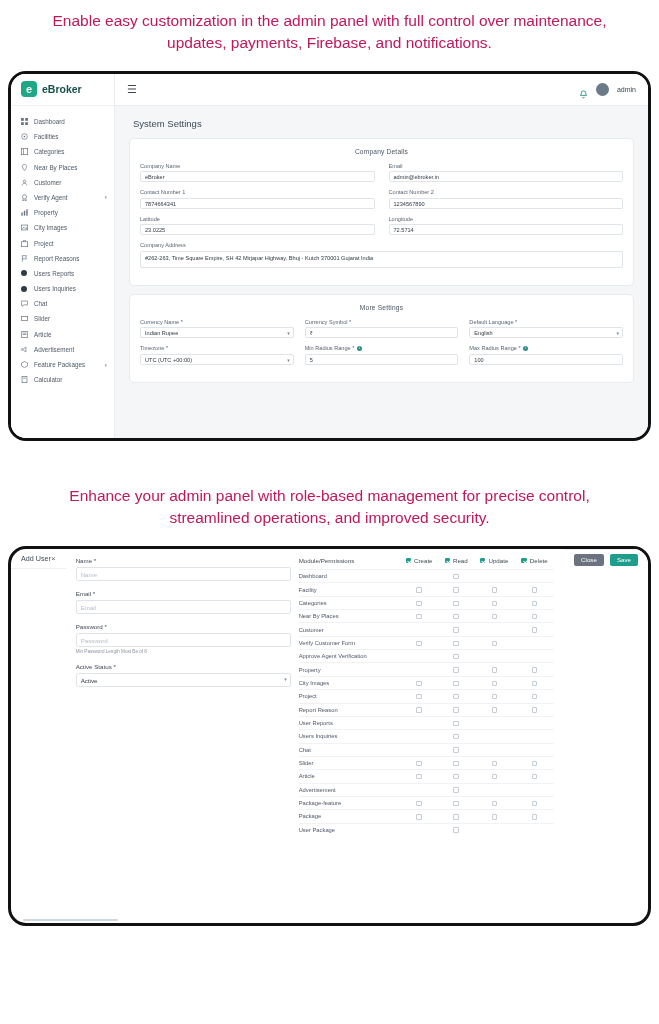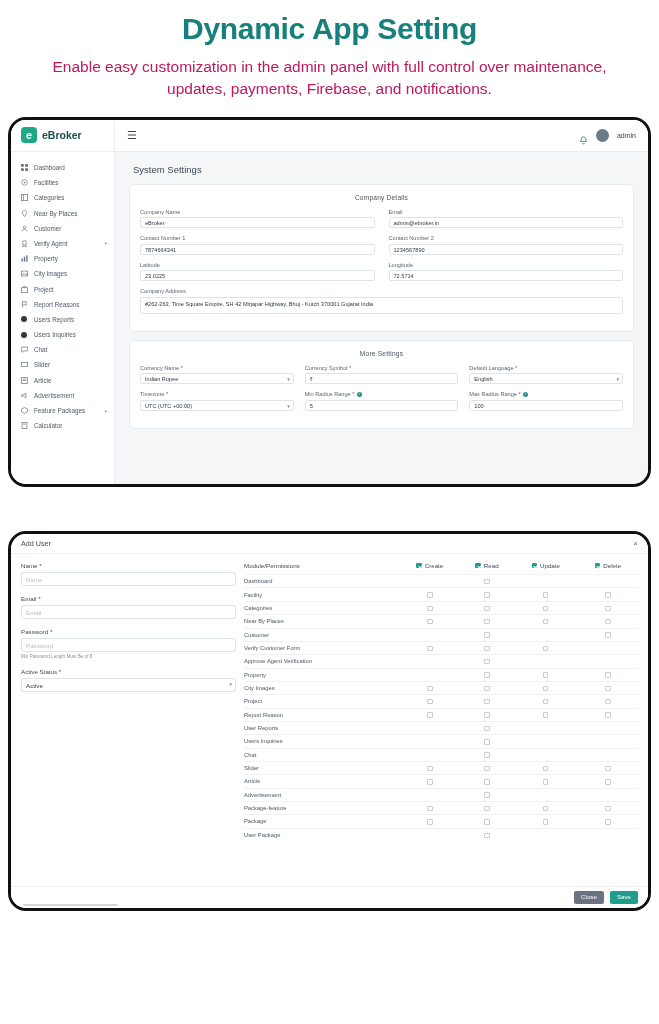--- a/index.html
+++ b/index.html
@@ -118,21 +118,21 @@
     content: "▾"; position: absolute; right: 3px; top: 0; font-size: 5px;
     color: #7a858f; line-height: 11px;
   }
   .info-dot {
     display: inline-block; width: 5px; height: 5px; border-radius: 50%;
     background: #2f8f86; color: #fff; font-size: 3.6px; line-height: 5px;
     text-align: center; vertical-align: middle; margin: 0 1px;
   }
 
   
-  .modal { height: 100%; background: #fff; display: flex; flex-direction: column; }
+  .modal { height: 100%; background: #fff; display: flex; flex-direction: row; border-radius: 29px; }
   .modal-head {
     height: 20px; display: flex; align-items: center; padding: 0 10px;
     border-bottom: 1px solid #edf0f3;
   }
   .modal-title { font-size: 7.2px; color: #3e4a57; }
   .modal-close { margin-left: auto; font-size: 8px; color: #5c6773; }
   .modal-body { flex: 1; display: flex; padding: 8px 10px 0; gap: 8px; overflow: hidden; }
   .form-col { width: 215px; flex: 0 0 215px; }
   .form-col .lbl { font-size: 6.2px; color: #3f4a56; margin-bottom: 3px; }
   .form-col .inp, .form-col .sel { height: 14px; line-height: 14px; font-size: 6.2px; }
@@ -179,21 +179,20 @@
     position: absolute; left: 12px; bottom: 2px; width: 95px; height: 2px;
     background: #cfd6dc; border-radius: 2px;
   }
 </style>
 </head>
 <body>
 
 <div class="page">
 
   <div class="section-head">
-    <h1 class="sec-title">Dynamic App Setting</h1>
     <p class="sec-sub">Enable easy customization in the admin panel with full control over maintenance, updates, payments, Firebase, and notifications.</p>
   </div>
 
   <div class="frame one">
     <div class="app">
 
       <div class="sidebar">
         <div class="brand">
           <span class="brand-logo">e</span>
           <span class="brand-name">eBroker</span>
@@ -439,20 +438,21 @@
               </div>
             </div>
           </div>
 
         </div>
       </div>
     </div>
   </div>
 
   <div class="section-head" style="margin-top:44px;">
+    <p class="sec-sub">Enhance your admin panel with role-based management for precise control, streamlined operations, and improved security.</p>
   </div>
 
   <div class="frame two">
     <div class="modal">
       <div class="modal-head">
         <span class="modal-title">Add User</span>
         <span class="modal-close">×</span>
       </div>
 
       <div class="modal-body">

